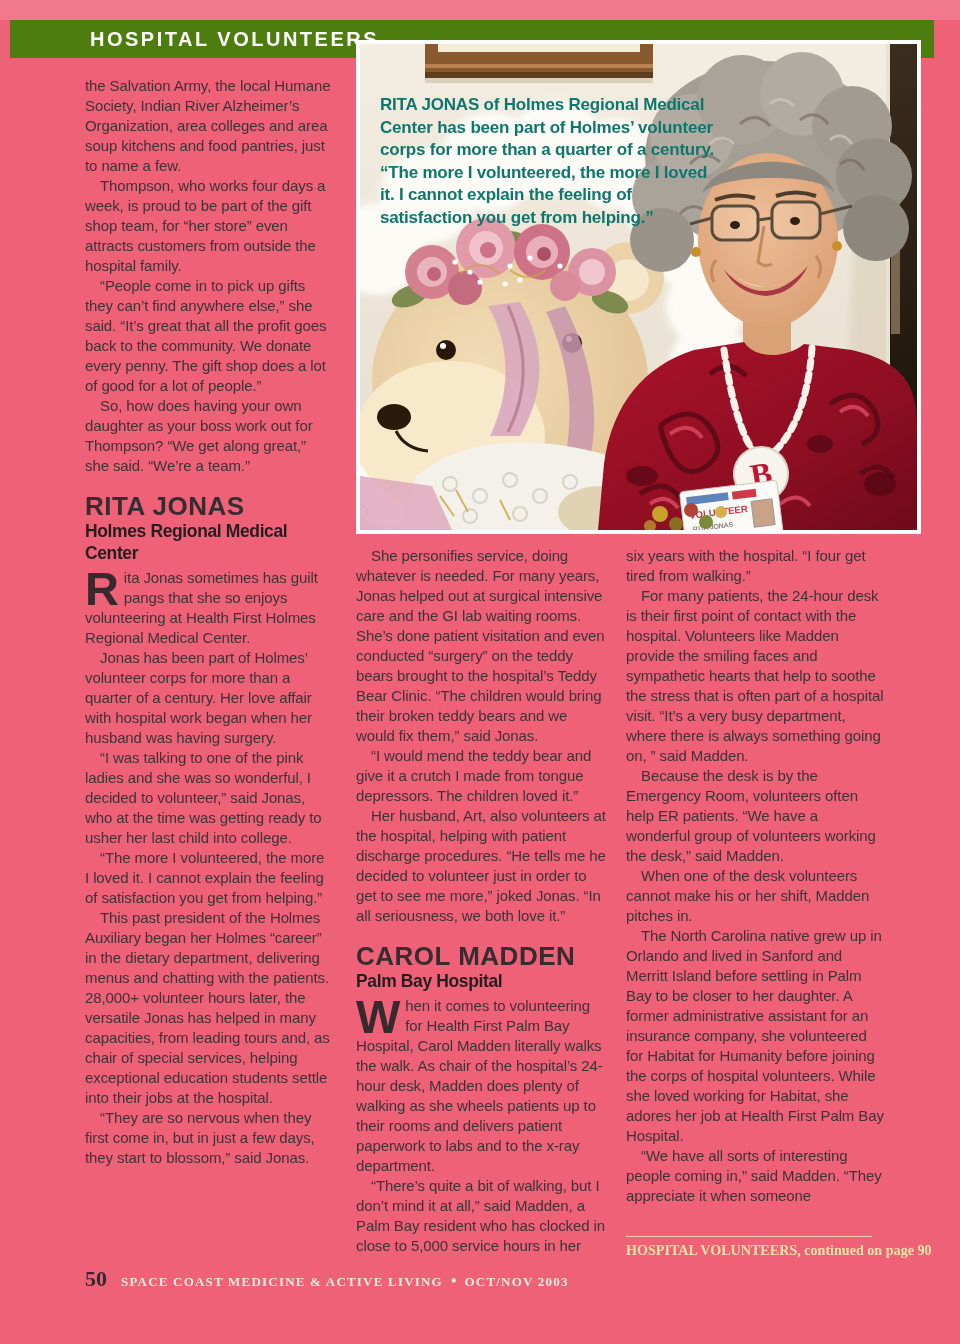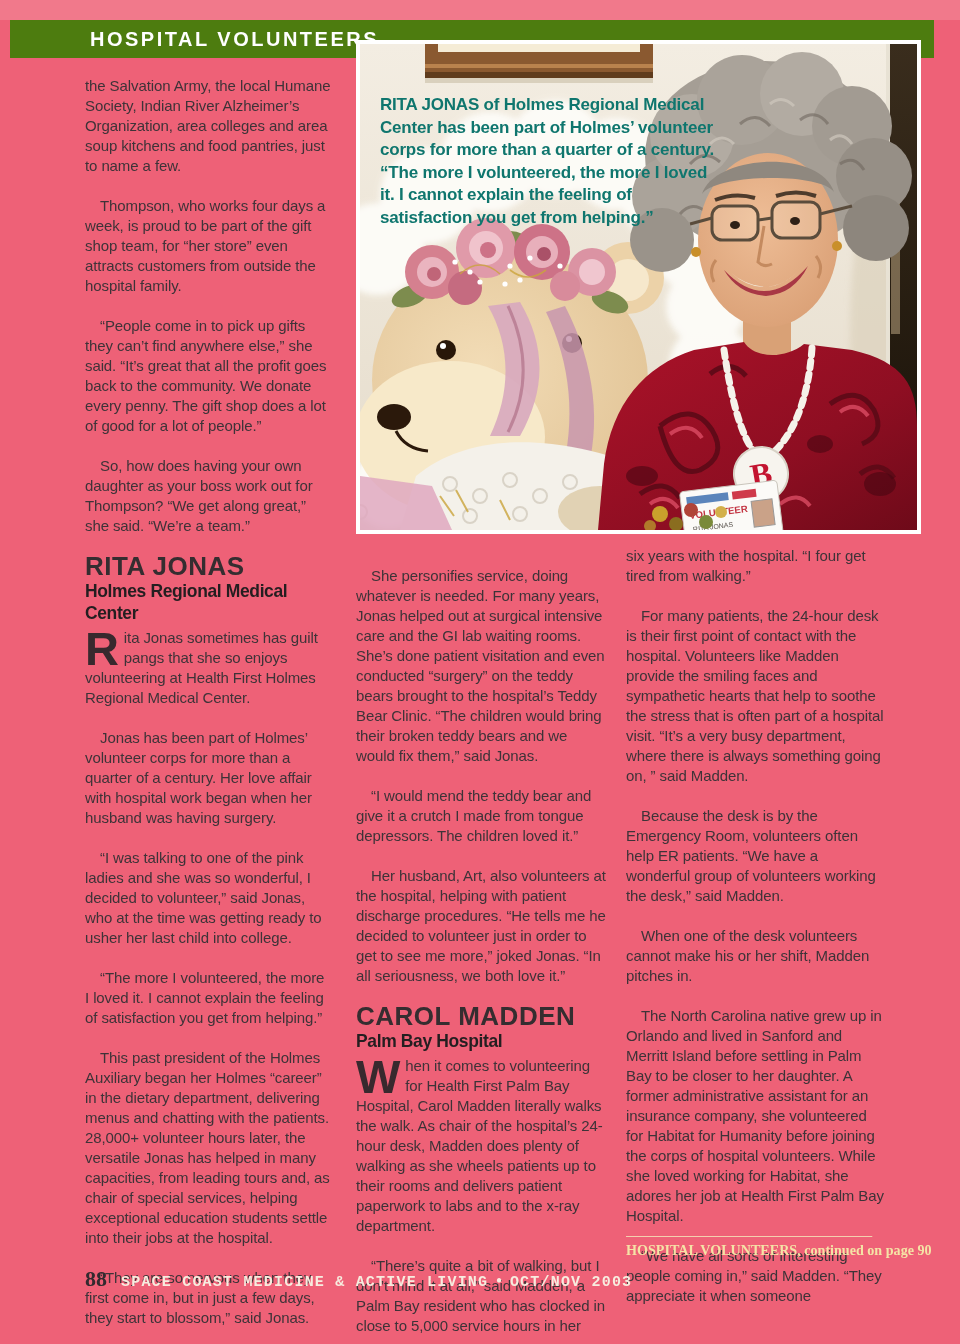--- a/index.html
+++ b/index.html
@@ -27,21 +27,21 @@
   .photo-caption{
     position:absolute;left:20px;top:50px;width:336px;
     color:#0f766e;font-weight:bold;font-size:17px;line-height:22.5px;letter-spacing:-0.2px;
   }
   
   .col{position:absolute;color:#3e3338;font-size:15px;line-height:20px;letter-spacing:-0.1px;}
   .col-left  {left:85px; top:76px; width:246px;}
   .col-mid   {left:356px;top:546px;width:253px;}
   .col-right {left:626px;top:546px;width:258px;}
   .para{margin:0;}
-  .para.indent{text-indent:15px;margin-top:20px;}
+  .para.indent{text-indent:15px;}
   .section-title{
     margin:16px 0 0 0;font-size:26px;line-height:28px;font-weight:bold;
     color:#352d30;letter-spacing:0.5px;
   }
   .section-sub{
     margin:0 0 4px 0;font-size:19px;line-height:22px;font-weight:bold;
     color:#241e20;letter-spacing:-0.4px;transform:scaleX(0.92);transform-origin:left;
   }
   .dropcap{
     float:left;font-size:47px;line-height:38px;font-weight:bold;
@@ -55,21 +55,21 @@
     color:#f5e3a6;font-size:15px;white-space:nowrap;
     transform:scaleX(0.94);transform-origin:left;
   }
   
   .footer{position:absolute;left:85px;top:1266px;display:flex;align-items:baseline;}
   .page-number{
     font-family:"Liberation Serif",serif;font-weight:bold;font-size:22px;color:#332a2f;
     margin-right:14px;
   }
   .footer-mag{
-    font-family:Liberation Mono, monospace;font-weight:bold;font-size:15px;
+    font-family:Liberation Serif, serif;font-weight:bold;font-size:13px;
     color:#f7ecdf;letter-spacing:1.2px;
   }
   .footer-dot{color:#f7ecdf;font-family:"Liberation Serif",serif;font-weight:bold;margin:0 8px;}
 </style>
 </head>
 <body>
 
 <div class="border-top"></div>
 
 <div class="header-band">
@@ -328,17 +328,17 @@
     <p class="para indent">For many patients, the 24-hour desk is their first point of contact with the hospital. Volunteers like Madden provide the smiling faces and sympathetic hearts that help to soothe the stress that is often part of a hospital visit. “It’s a very busy department, where there is always something going on, ” said Madden.</p>
     <p class="para indent">Because the desk is by the Emergency Room, volunteers often help ER patients. “We have a wonderful group of volunteers working the desk,” said Madden.</p>
     <p class="para indent">When one of the desk volunteers cannot make his or her shift, Madden pitches in.</p>
     <p class="para indent">The North Carolina native grew up in Orlando and lived in Sanford and Merritt Island before settling in Palm Bay to be closer to her daughter. A former administrative assistant for an insurance company, she volunteered for Habitat for Humanity before joining the corps of hospital volunteers. While she loved working for Habitat, she adores her job at Health First Palm Bay Hospital.</p>
     <p class="para indent">“We have all sorts of interesting people coming in,” said Madden. “They appreciate it when someone</p>
   </div>
 
 <div class="continued"><span>HOSPITAL VOLUNTEERS,</span><span> continued on  page 90</span></div>
 
 <div class="footer">
-  <span class="page-number">88</span>
+  <span class="page-number">50</span>
   <span class="footer-mag">SPACE COAST MEDICINE &amp; ACTIVE LIVING</span>
   <span class="footer-dot">•</span>
   <span class="footer-mag">OCT/NOV 2003</span>
 </div>
 
 </body></html>

